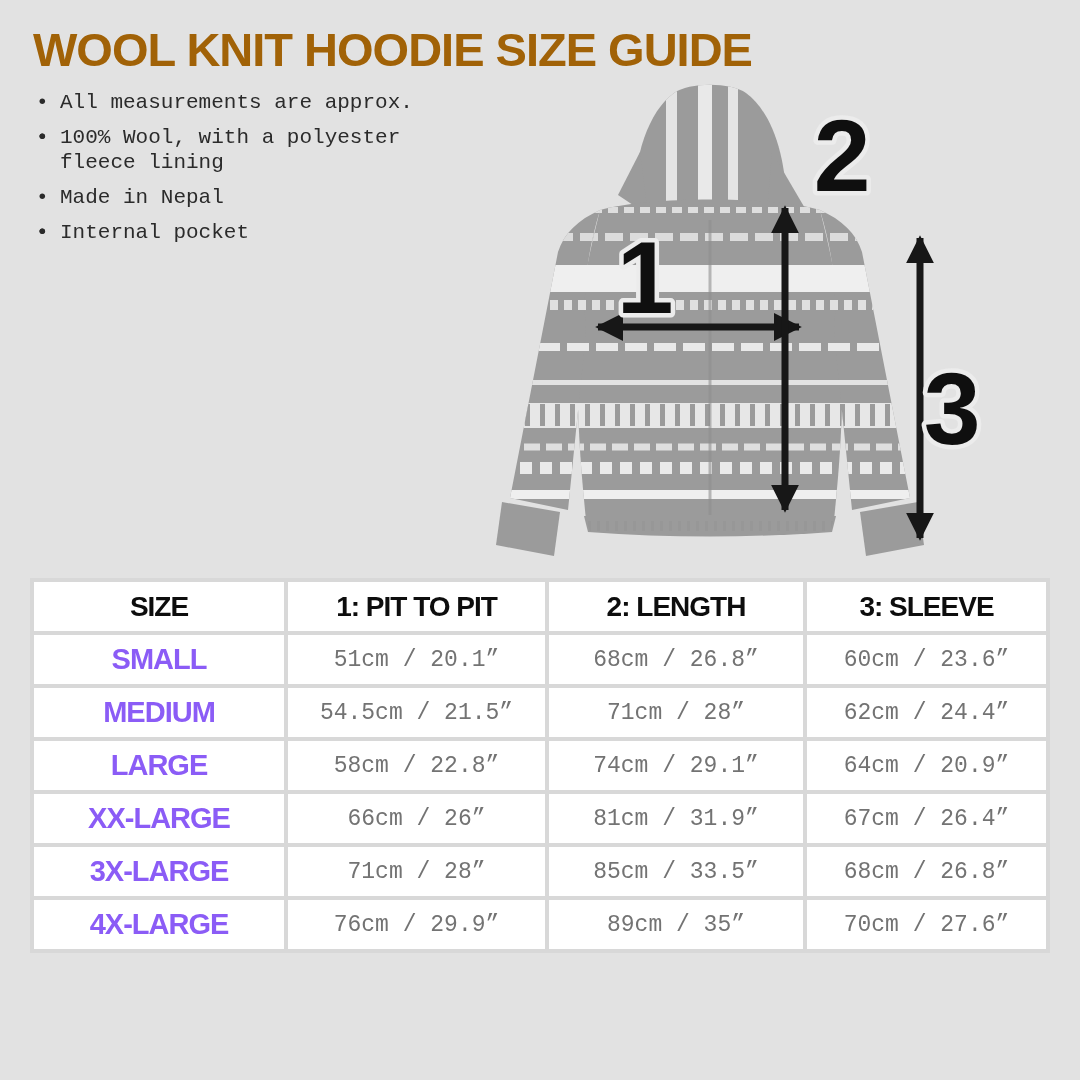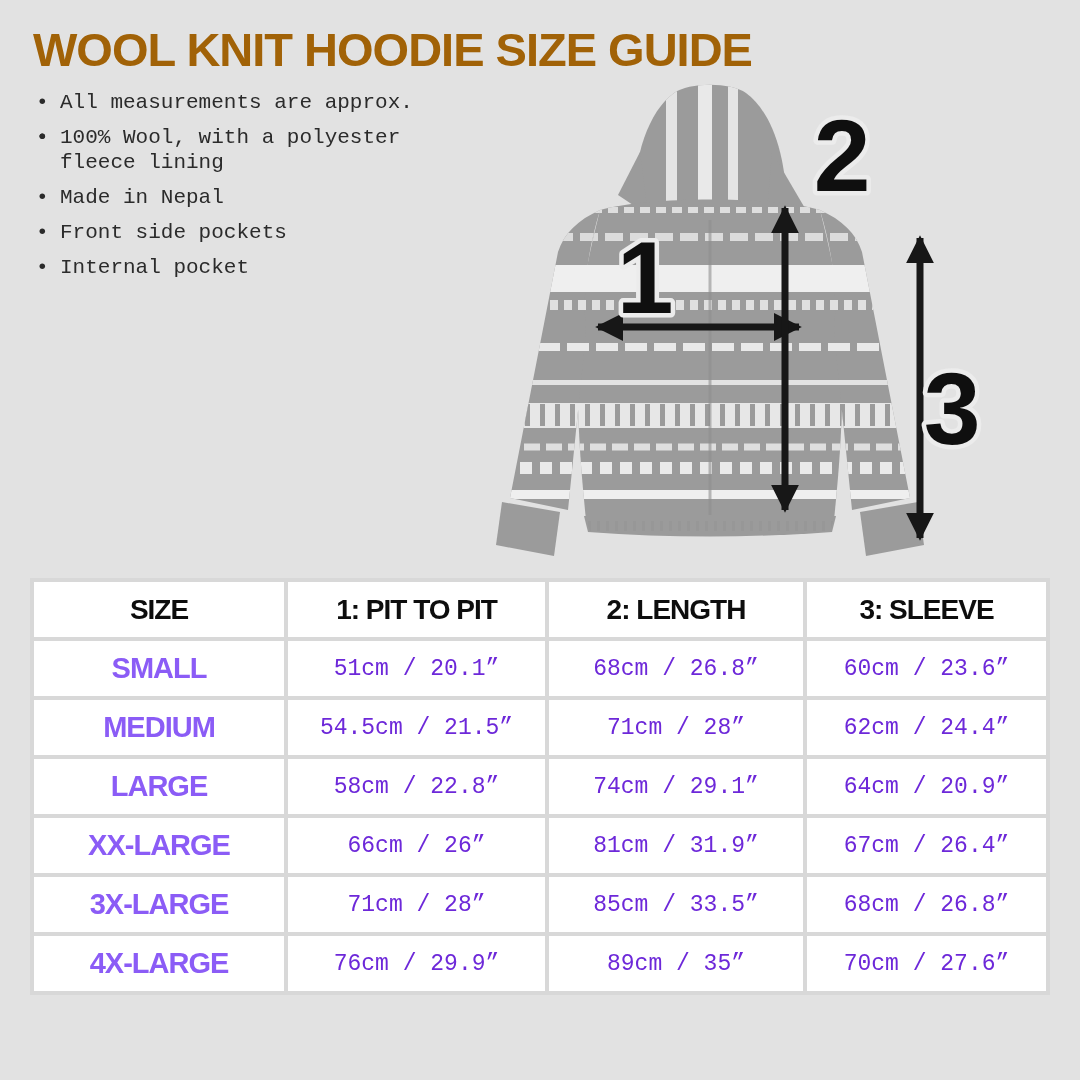--- a/index.html
+++ b/index.html
@@ -48,52 +48,52 @@
   }
 
   
   .size-table{
     position:absolute;left:30px;top:578px;width:1020px;
     border-collapse:separate;border-spacing:4px;
     background:#d8d8d8;
     table-layout:fixed;
   }
   .size-table th,.size-table td{
-    background:#ffffff;height:55px;
+    background:#ffffff;height:49px;
     text-align:center;vertical-align:middle;
     padding:0;overflow:hidden;
   }
   .size-table col.c1{width:25.0%}
   .size-table col.c2{width:25.7%}
   .size-table col.c3{width:25.4%}
   .size-table col.c4{width:23.9%}
   .size-table th{
     font-size:28px;font-weight:700;letter-spacing:-1px;color:#0d0d0d;
   }
   .size-table td.size-name{
     font-size:29px;font-weight:700;letter-spacing:-1px;color:#8b5cf6;
   }
   .size-table td.measure{
     font-family:"Liberation Mono","DejaVu Sans Mono",monospace;
-    font-size:23px;color:#6d28d9;
+    font-size:23px;color:#737373;
   }
 </style>
 </head>
 <body>
 
 <div class="page">
 
   <h1 class="title">WOOL KNIT HOODIE SIZE GUIDE</h1>
 
   <ul class="features">
     <li><span class="dot">•</span><span>All measurements are approx.</span></li>
     <li><span class="dot">•</span></li>
     <li><span class="dot">•</span><span>100% Wool, with a polyester fleece lining</span></li>
     <li><span class="dot">•</span><span>Made in Nepal</span></li>
-    <li><span class="dot">•</span><span>Front side pockets</span></li>
+    <li><span class="dot">•</span></li>
     <li><span class="dot">•</span><span>Internal pocket</span></li>
   </ul>
 
   <svg class="diagram" viewBox="0 0 620 520">
     <defs>
       <marker id="ah" viewBox="0 0 4 4" markerWidth="4" markerHeight="4" refX="3.6" refY="2" orient="auto-start-reverse" markerUnits="strokeWidth">
         <path d="M0,0 L4,2 L0,4 Z" fill="#171717"></path>
       </marker>
       <clipPath id="gcl">
         <path d="M 140,150 C 190,136 310,136 360,150 C 375,210 380,240 382,285 C 384,360 378,420 374,460 L 126,460 C 122,420 116,360 118,285 C 120,240 125,210 140,150 Z"></path>

